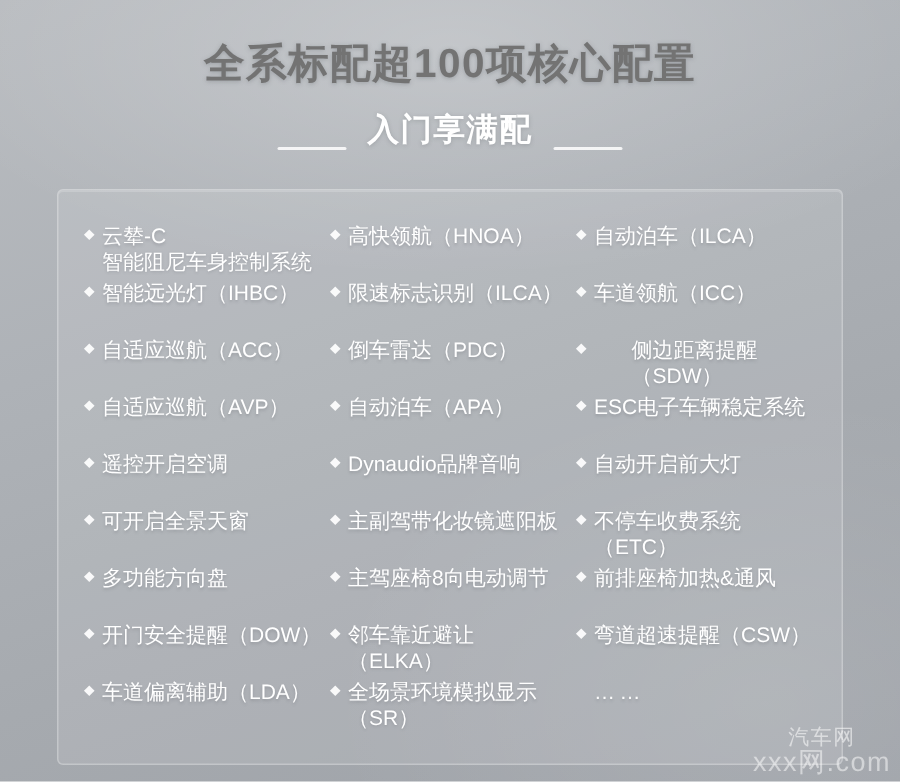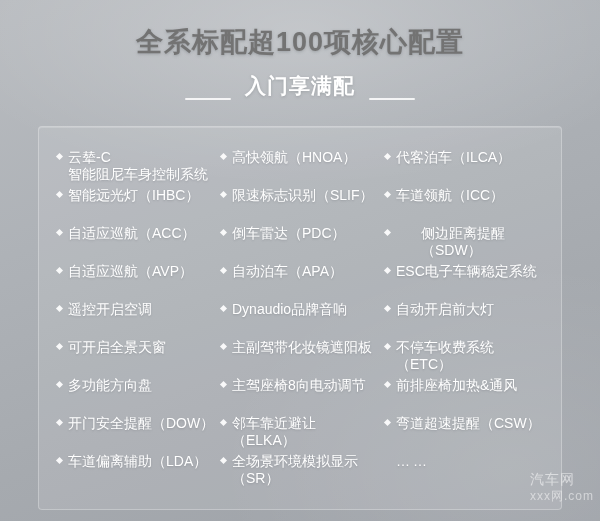--- a/index.html
+++ b/index.html
@@ -99,30 +99,30 @@
   .item.nodot {
     padding-left: 11px;
   }
   .item.ellipsis .txt {
     letter-spacing: 3px;
     color: rgba(255,255,255,0.95);
   }
   .watermark {
     position: absolute;
     right: 6px;
-    bottom: 16px;
-    text-align: left;
+    bottom: 4px;
+    text-align: center;
     color: rgba(255,255,255,0.55);
     font-size: 14px;
     line-height: 17px;
     letter-spacing: 1px;
     pointer-events: none;
   }
   .watermark .wm2 {
-    font-size: 12px;
+    font-size: 18px;
     color: rgba(255,255,255,0.5);
   }
 </style>
 </head>
 <body>
 
 <div class="bg-sheen"></div>
 
 <div class="header">
   <div class="title">全系标配超100项核心配置</div>
@@ -174,21 +174,21 @@
           <span class="txt" style="white-space: pre-line;">车道偏离辅助（LDA）</span>
         </div>
       </div>
       <div class="col">
         <div class="item">
           <span class="dot"></span>
           <span class="txt" style="white-space: pre-line;">高快领航（HNOA）</span>
         </div>
         <div class="item">
           <span class="dot"></span>
-          <span class="txt" style="white-space: pre-line;">限速标志识别（SLIF）</span>
+          <span class="txt" style="white-space: pre-line;">限速标志识别（ILCA）</span>
         </div>
         <div class="item">
           <span class="dot"></span>
           <span class="txt" style="white-space: pre-line;">倒车雷达（PDC）</span>
         </div>
         <div class="item">
           <span class="dot"></span>
           <span class="txt" style="white-space: pre-line;">自动泊车（APA）</span>
         </div>
         <div class="item">
@@ -208,21 +208,21 @@
           <span class="txt" style="white-space: pre-line;">邻车靠近避让（ELKA）</span>
         </div>
         <div class="item">
           <span class="dot"></span>
           <span class="txt" style="white-space: pre-line;">全场景环境模拟显示（SR）</span>
         </div>
       </div>
       <div class="col">
         <div class="item">
           <span class="dot"></span>
-          <span class="txt" style="white-space: pre-line;">代客泊车（ILCA）</span>
+          <span class="txt" style="white-space: pre-line;">自动泊车（ILCA）</span>
         </div>
         <div class="item">
           <span class="dot"></span>
           <span class="txt" style="white-space: pre-line;">车道领航（ICC）</span>
         </div>
         <div class="item">
           <span class="dot"></span>
           <span class="txt" style="white-space: pre-line; margin-left: 25px;">侧边距离提醒（SDW）</span>
         </div>
         <div class="item">

